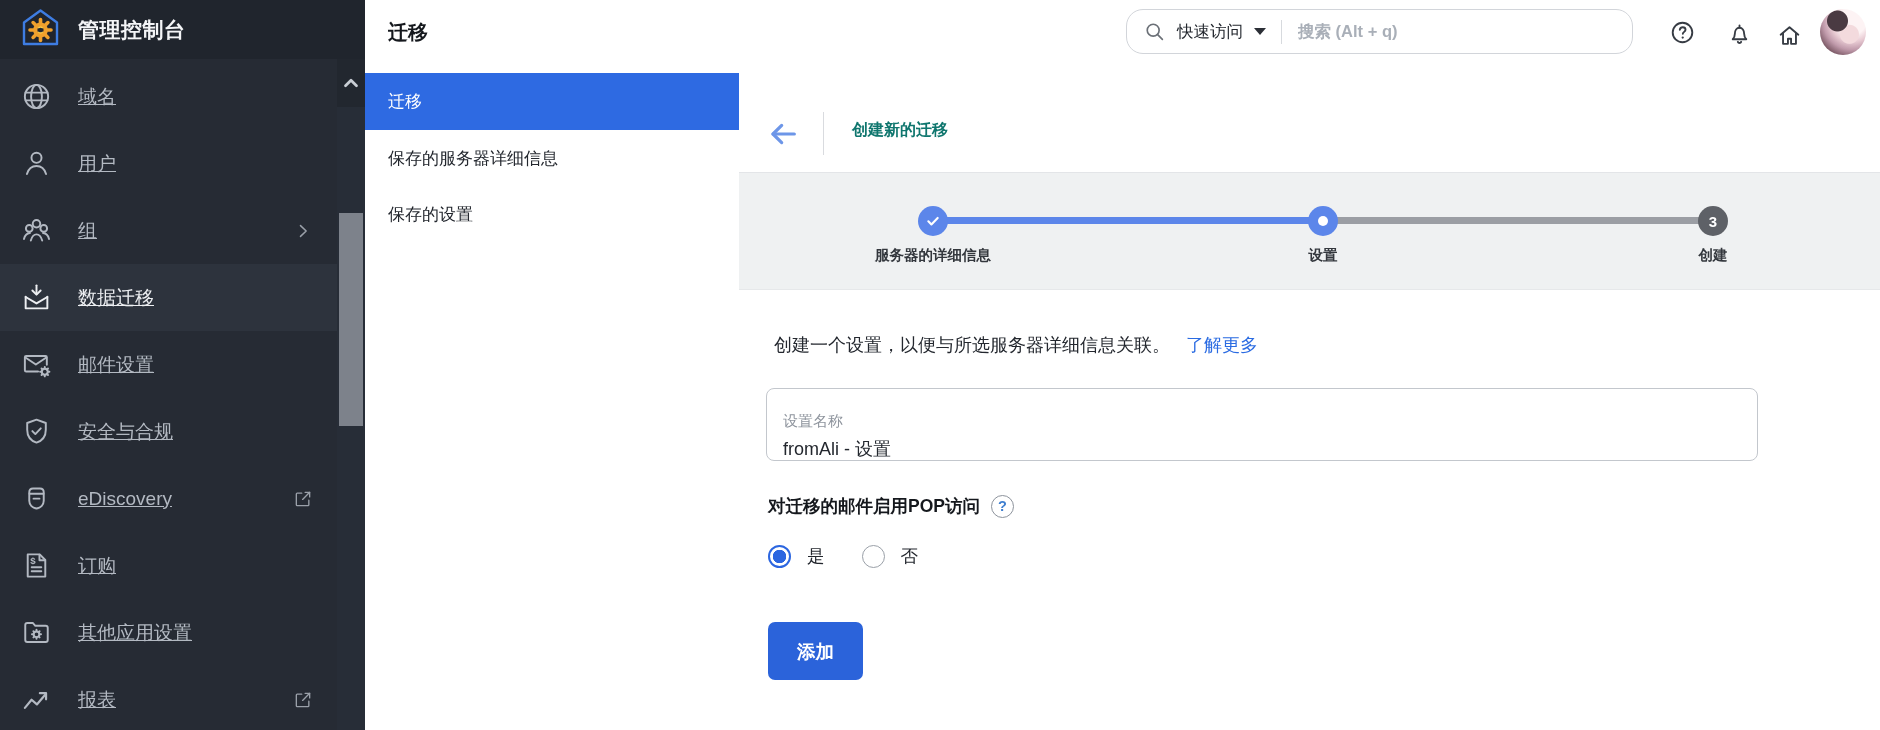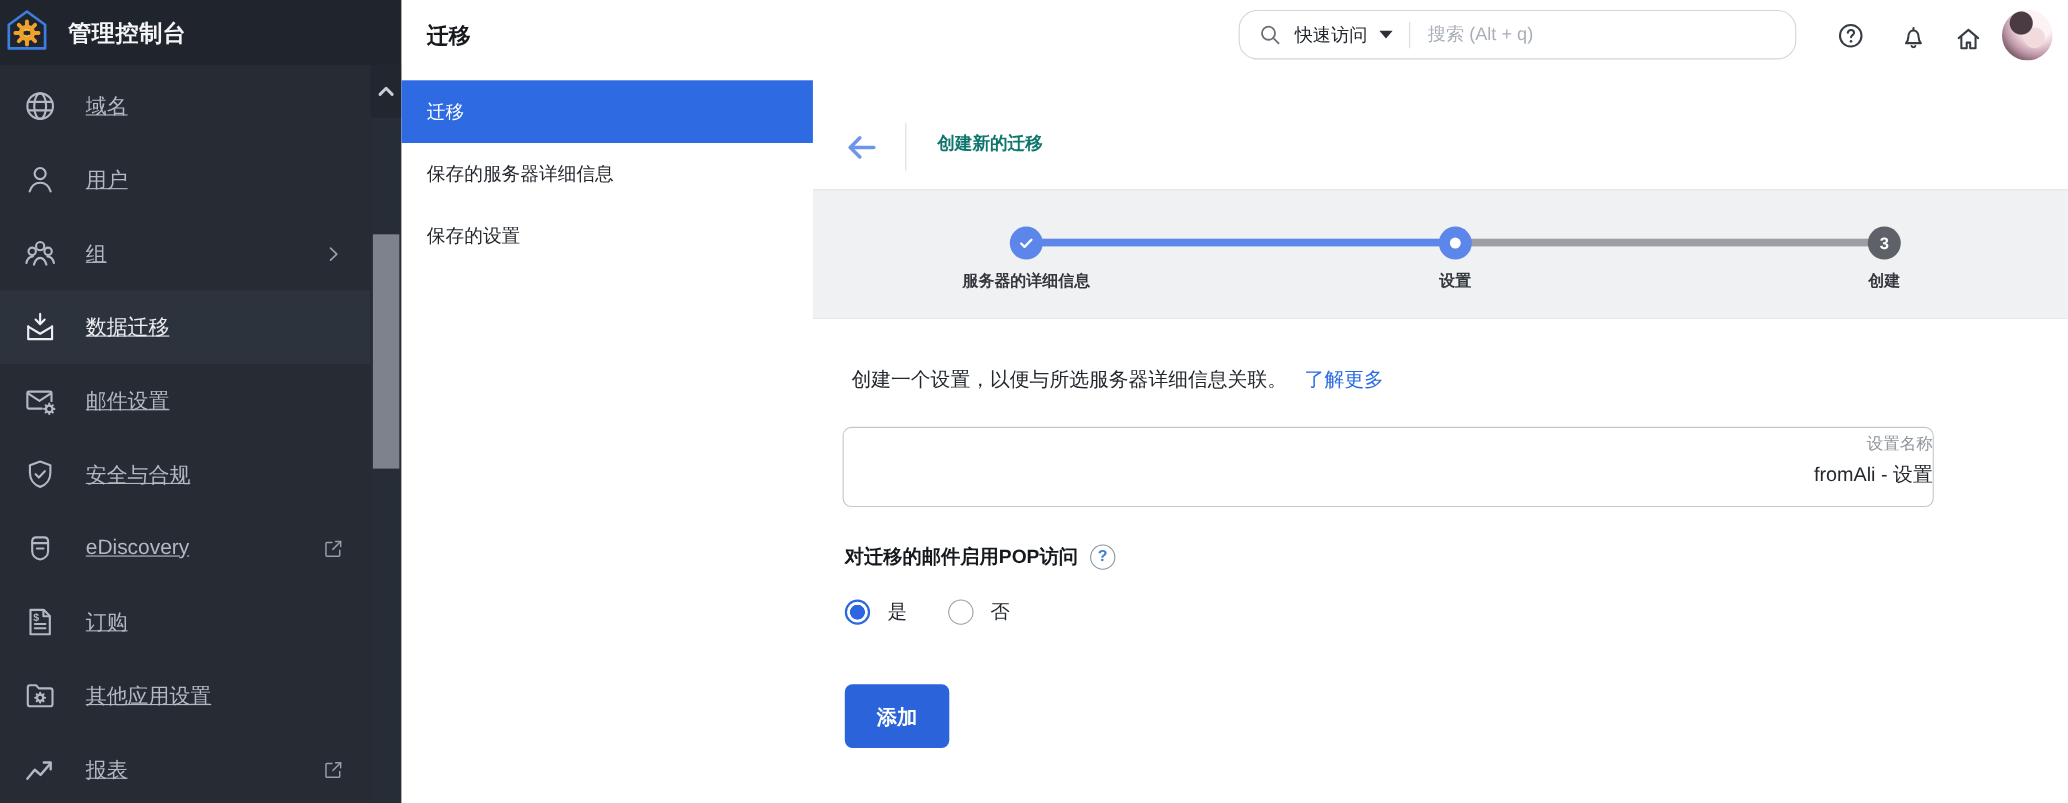--- a/index.html
+++ b/index.html
@@ -2,21 +2,21 @@
 <html><head>
 <meta charset="utf-8">
 <style>
   html,body{margin:0;padding:0;background:#fff;}
   .app{position:relative;width:1880px;height:730px;overflow:hidden;background:#fff;
        font-family:"Liberation Sans",sans-serif;-webkit-font-smoothing:antialiased;}
 
   
   .rail-bg{position:absolute;left:0;top:0;width:365px;height:730px;background:#262b34;}
   .rail-header{position:absolute;left:0;top:0;width:365px;height:59px;background:#20252d;
-               display:flex;align-items:center;gap:17px;padding-left:4px;box-sizing:border-box;}
+               display:flex;align-items:center;gap:17px;padding-left:20px;box-sizing:border-box;}
   .rail-title{color:#f4f5f7;font-size:21px;font-weight:600;letter-spacing:.5px;}
   .rail-nav{position:absolute;left:0;top:63px;width:337px;}
   .rail-item{height:67px;display:flex;align-items:center;padding-left:21px;gap:26px;
              color:#b3b9c2;font-size:19px;cursor:pointer;}
   .rail-item.selected{background:#2d333d;color:#edeff2;}
   .rail-item svg.mi{width:31px;height:31px;flex:none;}
   .rail-item .item-label{white-space:nowrap;text-decoration:underline;}
   .rail-item .trail{margin-left:auto;margin-right:24px;display:flex;align-items:center;color:#9aa0a9;}
   .rail-item .trail svg{width:20px;height:20px;}
 
@@ -37,21 +37,21 @@
   
   .searchbox{position:absolute;left:1126px;top:9px;width:507px;height:45px;border:1px solid #d2d5da;
              border-radius:17px;display:flex;align-items:center;box-sizing:border-box;background:#fff;}
   .searchbox .sicon{margin-left:17px;color:#6b7077;display:flex;}
   .searchbox .sicon svg{width:21px;height:21px;}
   .qa-label{margin-left:12px;font-size:16.5px;color:#23272e;cursor:pointer;white-space:nowrap;}
   .qa-caret{margin-left:11px;width:0;height:0;border-left:6px solid transparent;border-right:6px solid transparent;
             border-top:7px solid #2b2f36;cursor:pointer;}
   .sb-divider{width:1px;height:24px;background:#d7dade;margin-left:15px;}
   .search-input{margin-left:14px;border:none;outline:none;font-size:16.5px;color:#23272e;width:290px;
-                font-family:"Liberation Sans",sans-serif;background:transparent;}
+                font-family:"Liberation Sans",sans-serif;background:transparent;font-weight:bold;}
   .search-input::placeholder{color:#a9afb8;}
   .top-icon{position:absolute;color:#373c44;cursor:pointer;display:flex;}
   .top-icon svg{width:25px;height:25px;}
   .icon-help{left:1670px;top:20px;}
   .icon-bell{left:1727px;top:21px;}
   .icon-home{left:1777px;top:23px;}
   .avatar{position:absolute;left:1820px;top:9px;width:46px;height:46px;border-radius:50%;cursor:pointer;
           background:
             radial-gradient(circle at 38% 26%,#4a3a42 0 10px,rgba(0,0,0,0) 11px),
             radial-gradient(circle at 64% 55%,#f3dadd 0 9px,rgba(0,0,0,0) 10px),
@@ -74,21 +74,21 @@
   .sc-todo{background:#5e6167;color:#fff;font-size:15px;font-weight:700;}
   .sc-current .dot{width:10px;height:10px;border-radius:50%;background:#fff;}
   .step-circle svg{width:16px;height:16px;color:#fff;}
   .step-label{position:absolute;top:73px;width:300px;text-align:center;font-size:14.5px;
               font-weight:700;color:#33373d;}
 
   .desc-row{position:absolute;left:774px;top:333px;font-size:18px;color:#23272e;white-space:nowrap;}
   .learn-more{color:#2a6be2;margin-left:16px;text-decoration:none;cursor:pointer;}
 
   .name-field{position:absolute;left:766px;top:388px;width:992px;height:73px;border:1px solid #c3c7cd;
-              border-radius:8px;box-sizing:border-box;padding:5px 0 0 16px;background:#fff;cursor:text;text-align:right;}
+              border-radius:8px;box-sizing:border-box;padding:23px 0 0 16px;background:#fff;cursor:text;}
   .name-label{font-size:15px;color:#8e949d;}
   .name-value{font-size:18px;color:#23272e;margin-top:6px;}
 
   .pop-row{position:absolute;left:768px;top:494px;display:flex;align-items:center;gap:11px;}
   .pop-label{font-size:17.5px;font-weight:700;color:#15181d;}
   .help-circle{width:23px;height:23px;border:1.5px solid #8d939c;border-radius:50%;display:flex;
                align-items:center;justify-content:center;font-size:14.5px;color:#3f7fd0;
                font-weight:700;box-sizing:border-box;cursor:pointer;}
 
   .radio-row{position:absolute;left:768px;top:544px;display:flex;align-items:center;gap:37px;}

